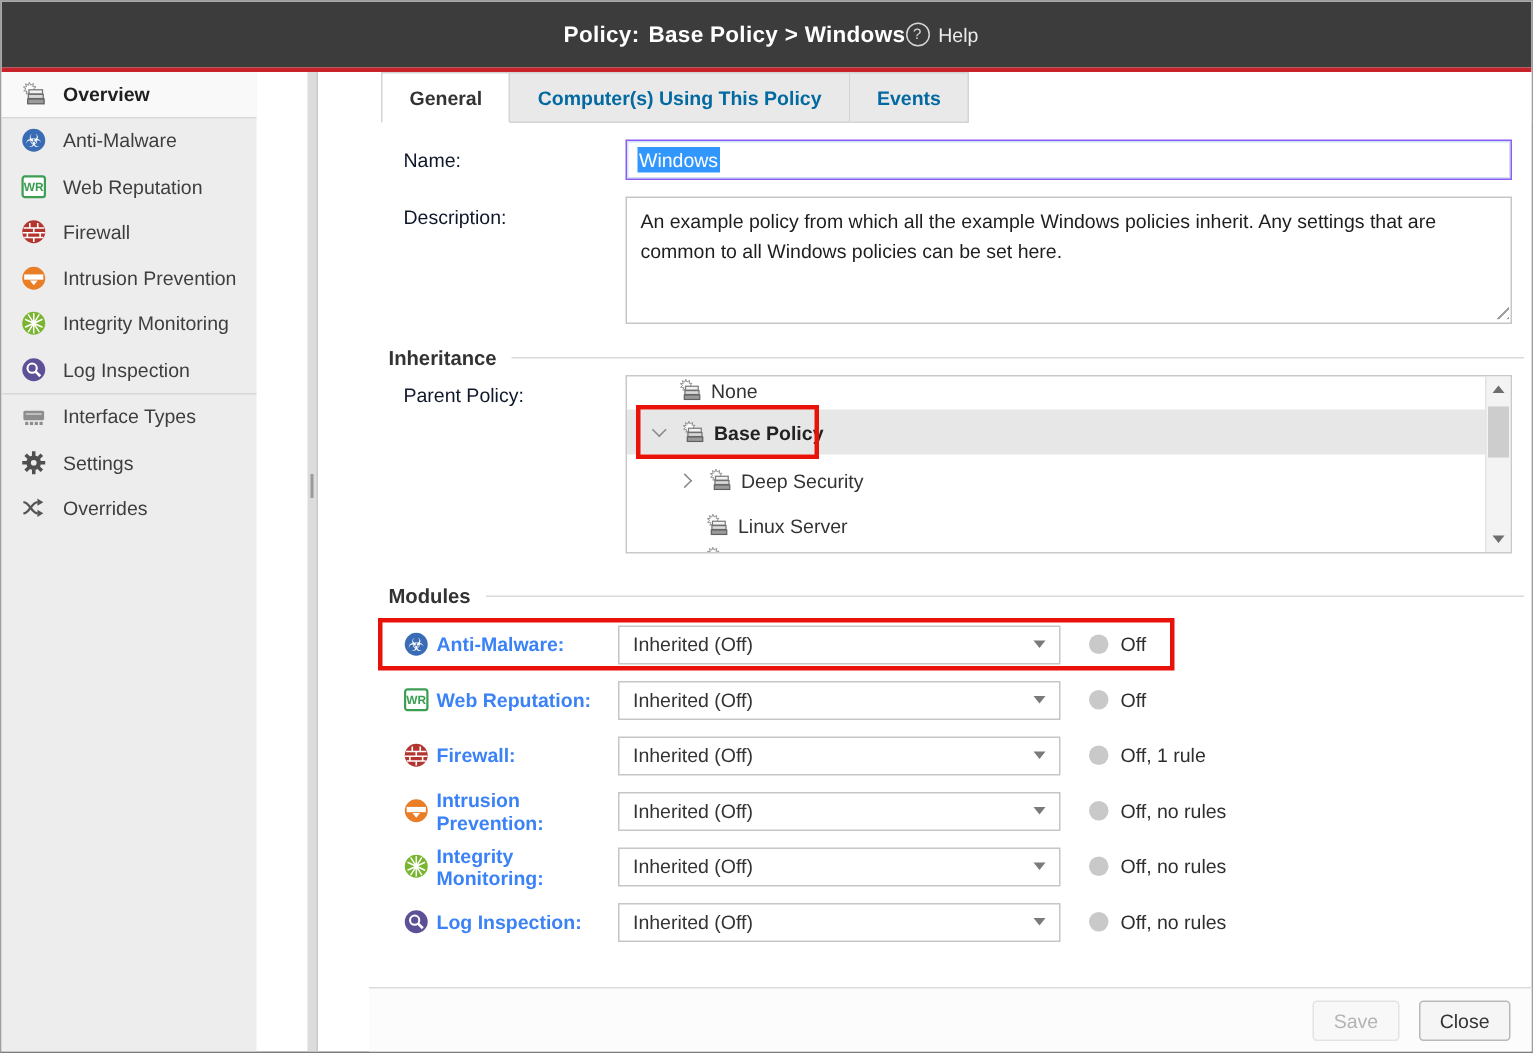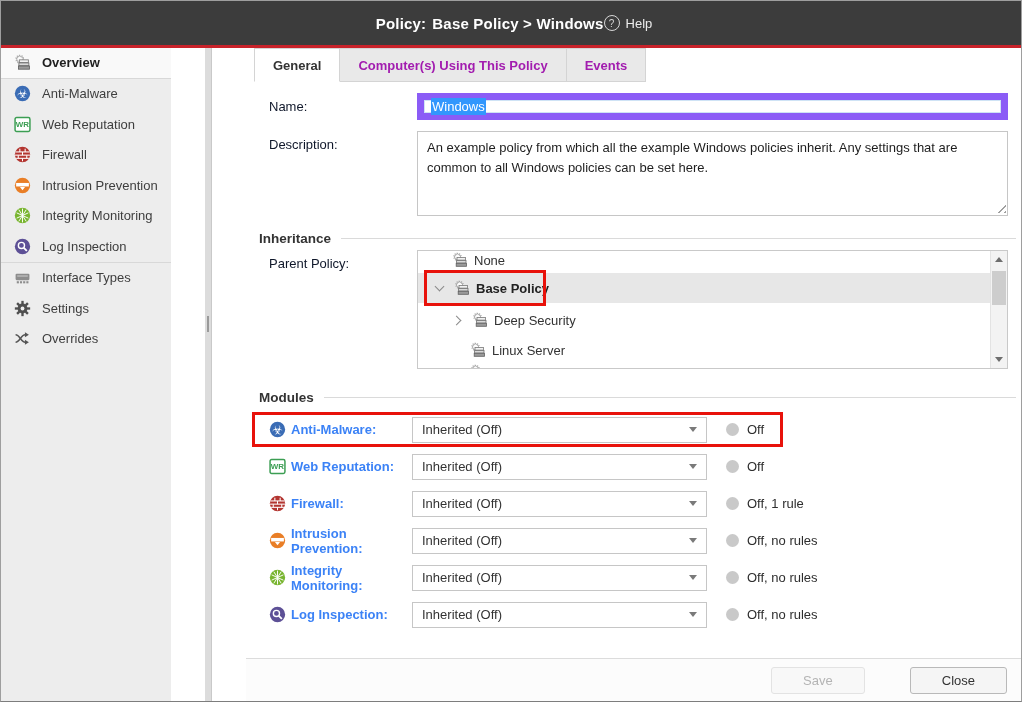--- a/index.html
+++ b/index.html
@@ -28,33 +28,33 @@
   .side-sep { border-top:1px solid #d8d8d8; }
   .icon-box { width:17px; height:17px; flex:none; display:flex; align-items:center; justify-content:center; }
   .ic { width:17px; height:17px; display:block; }
 
   .splitter { width:7px; background:#dcdcdc; border-right:1px solid #c9c9c9; position:relative; flex:none; cursor:col-resize; }
   .splitter-handle { position:absolute; top:268px; left:2px; width:2px; height:16px; background:#9a9a9a; }
 
   
   .main { flex:1; display:flex; flex-direction:column; min-width:0; background:#fff; }
   .tabbar { height:34px; display:flex; align-items:stretch; padding-left:8px; background:#fff; flex:none; }
-  .tab { font-size:13px; font-weight:bold; color:#a21caf; background:#e9e9e9; border:1px solid #d4d4d4;
+  .tab { font-size:13px; font-weight:bold; color:#0369a1; background:#e9e9e9; border:1px solid #d4d4d4;
          border-left:none; padding:0 18px; display:flex; align-items:center; cursor:pointer; white-space:nowrap; }
   .tab:first-child { border-left:1px solid #d4d4d4; }
   .tab.active { background:#fff; color:#333; border-bottom-color:#fff; }
 
   .content { flex:1; position:relative; overflow:hidden; }
 
   .field-row { display:flex; margin:0 13px 0 23px; }
   .field-row.name { margin-top:11px; }
   .field-row.desc { margin-top:11px; }
   .label-col { width:148px; flex:none; font-size:13px; color:#0f172a; padding-top:6px; }
 
-  .name-input { flex:1; height:27px; border:7px solid #8b5cf6; box-shadow:inset 0 0 0 1px #cfe3f5;
+  .name-input { flex:1; height:27px; border:1px solid #8b5cf6; box-shadow:inset 0 0 0 1px #cfe3f5;
                 display:flex; align-items:center; padding:0 7px; font-size:13px; background:#fff; cursor:text; }
   .name-input .sel { background:#3297fd; color:#fff; padding:1px 1px; }
 
   .textarea-wrap { flex:1; position:relative; }
   .desc-area { width:100%; height:85px; border:1px solid #c6c6c6; padding:6px 9px; font-size:13px;
                line-height:1.5; color:#1e1e1e; font-family:"Liberation Sans",sans-serif; resize:none; display:block; }
   .resize-grip { position:absolute; right:2px; bottom:3px; width:10px; height:10px; cursor:nwse-resize;
                  background:repeating-linear-gradient(315deg,#a0a0a0 0 1.5px,transparent 1.5px 4.5px);
                  clip-path:polygon(100% 0,100% 100%,0 100%); }
 
@@ -90,21 +90,21 @@
               align-items:center; justify-content:space-between; padding:0 9px; font-size:13px; color:#333; cursor:pointer; }
   .caret { width:0; height:0; border-left:4.5px solid transparent; border-right:4.5px solid transparent; border-top:5.5px solid #7a7a7a; }
   .m-dot { width:13px; height:13px; border-radius:50%; background:#c9c9c9; margin-left:19px; flex:none; }
   .m-status { margin-left:8px; font-size:13px; color:#2e2e2e; white-space:nowrap; }
   .module-annotation { position:absolute; left:-17px; top:1px; width:531px; height:35px;
                        border:3px solid #e8120b; pointer-events:none; z-index:5; }
 
   
   .footer { flex:none; height:43px; border-top:1px solid #dcdcdc; background:#fcfcfc;
             display:flex; align-items:center; justify-content:flex-end; gap:13px; padding-right:14px; }
-  .btn { font-size:13px; padding:5px 31px; border-radius:3px; border:1px solid #b9b9b9; background:#f5f5f5; color:#333; cursor:pointer;margin-left:32px; }
+  .btn { font-size:13px; padding:5px 13px; border-radius:3px; border:1px solid #b9b9b9; background:#f5f5f5; color:#333; cursor:pointer; }
   .btn.disabled { border-color:#e3e3e3; background:#f8f8f8; color:#b4b4b4; cursor:default; }
 
   .hidden-defs { position:absolute; width:0; height:0; overflow:hidden; }
 </style>
 </head>
 <body>
 
 <svg class="hidden-defs" aria-hidden="true">
   <defs>
     <symbol id="i-policy" viewBox="0 0 16 16">

